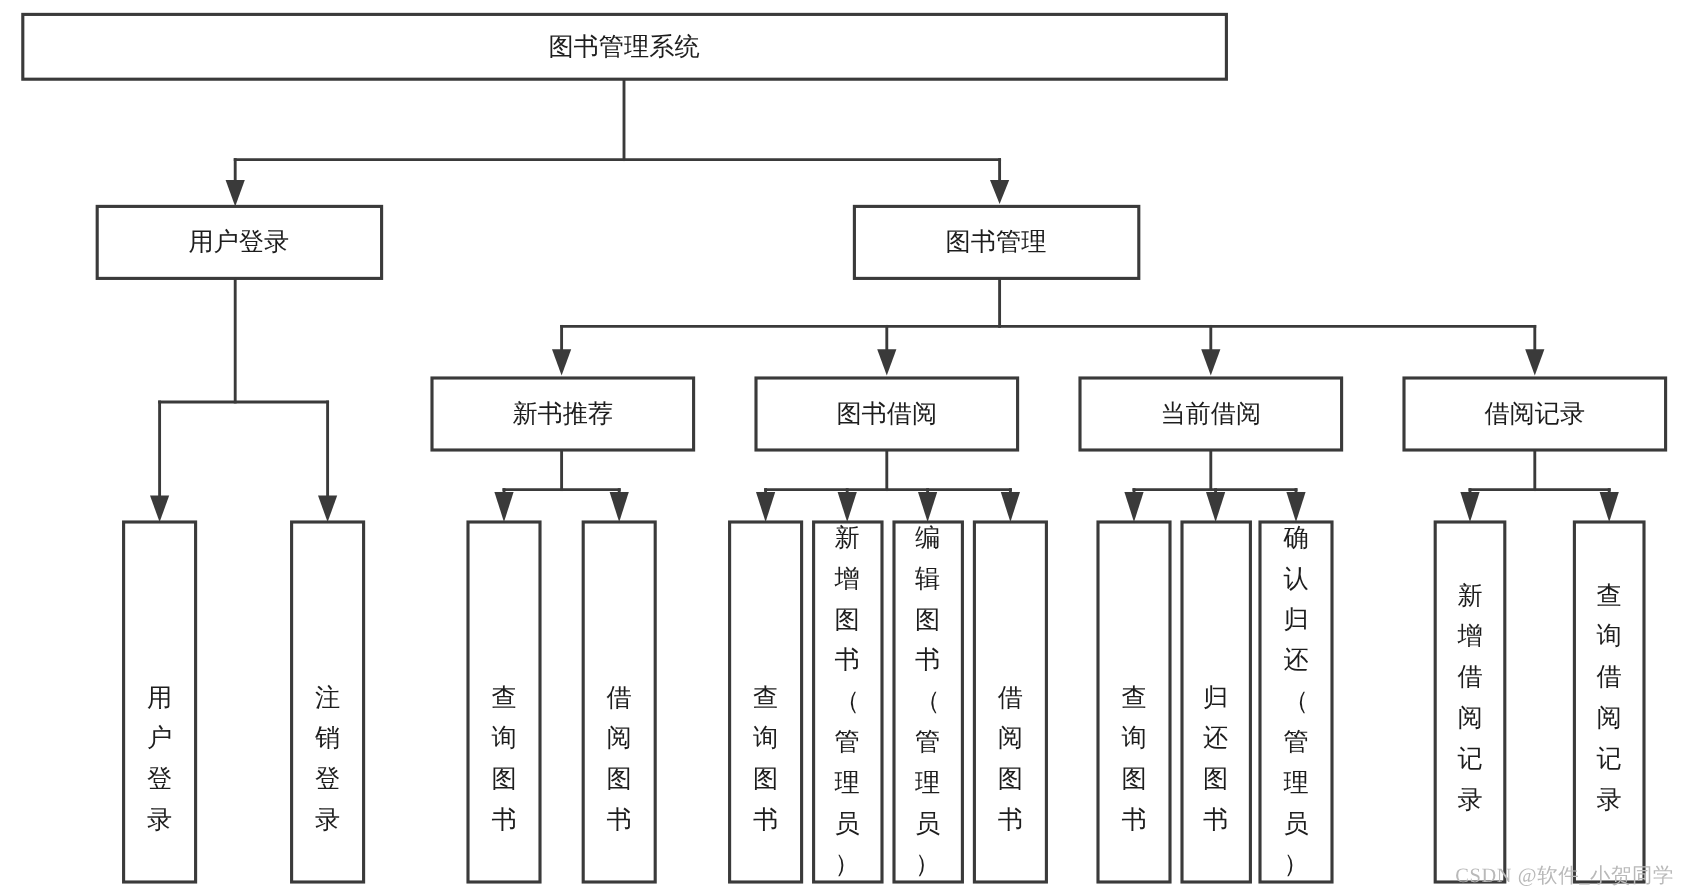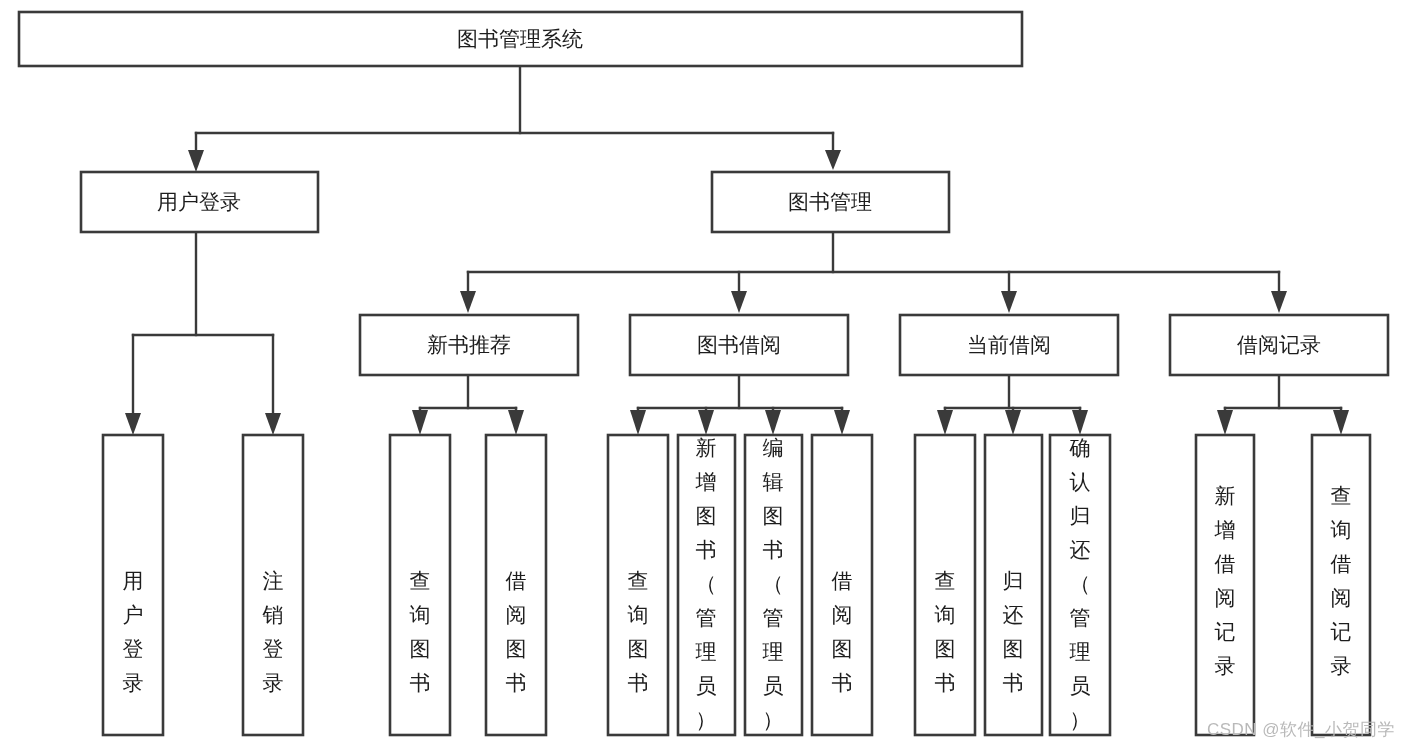--- a/index.html
+++ b/index.html
@@ -54,21 +54,21 @@
     font-family: "Liberation Sans", "DejaVu Sans", sans-serif;
     font-size: 21px;
     fill: #1d1d1d;
     text-anchor: middle;
     white-space: pre;
   }
   .watermark {
     position: absolute;
     right: 10px;
     bottom: 6px;
-    font-family: Liberation Sans, sans-serif;
+    font-family: Liberation Serif, serif;
     font-size: 17px;
     color: #b9b9b9;
     letter-spacing: 0.5px;
     user-select: none;
     pointer-events: none;
   }
 </style>
 </head>
 <body>
 

